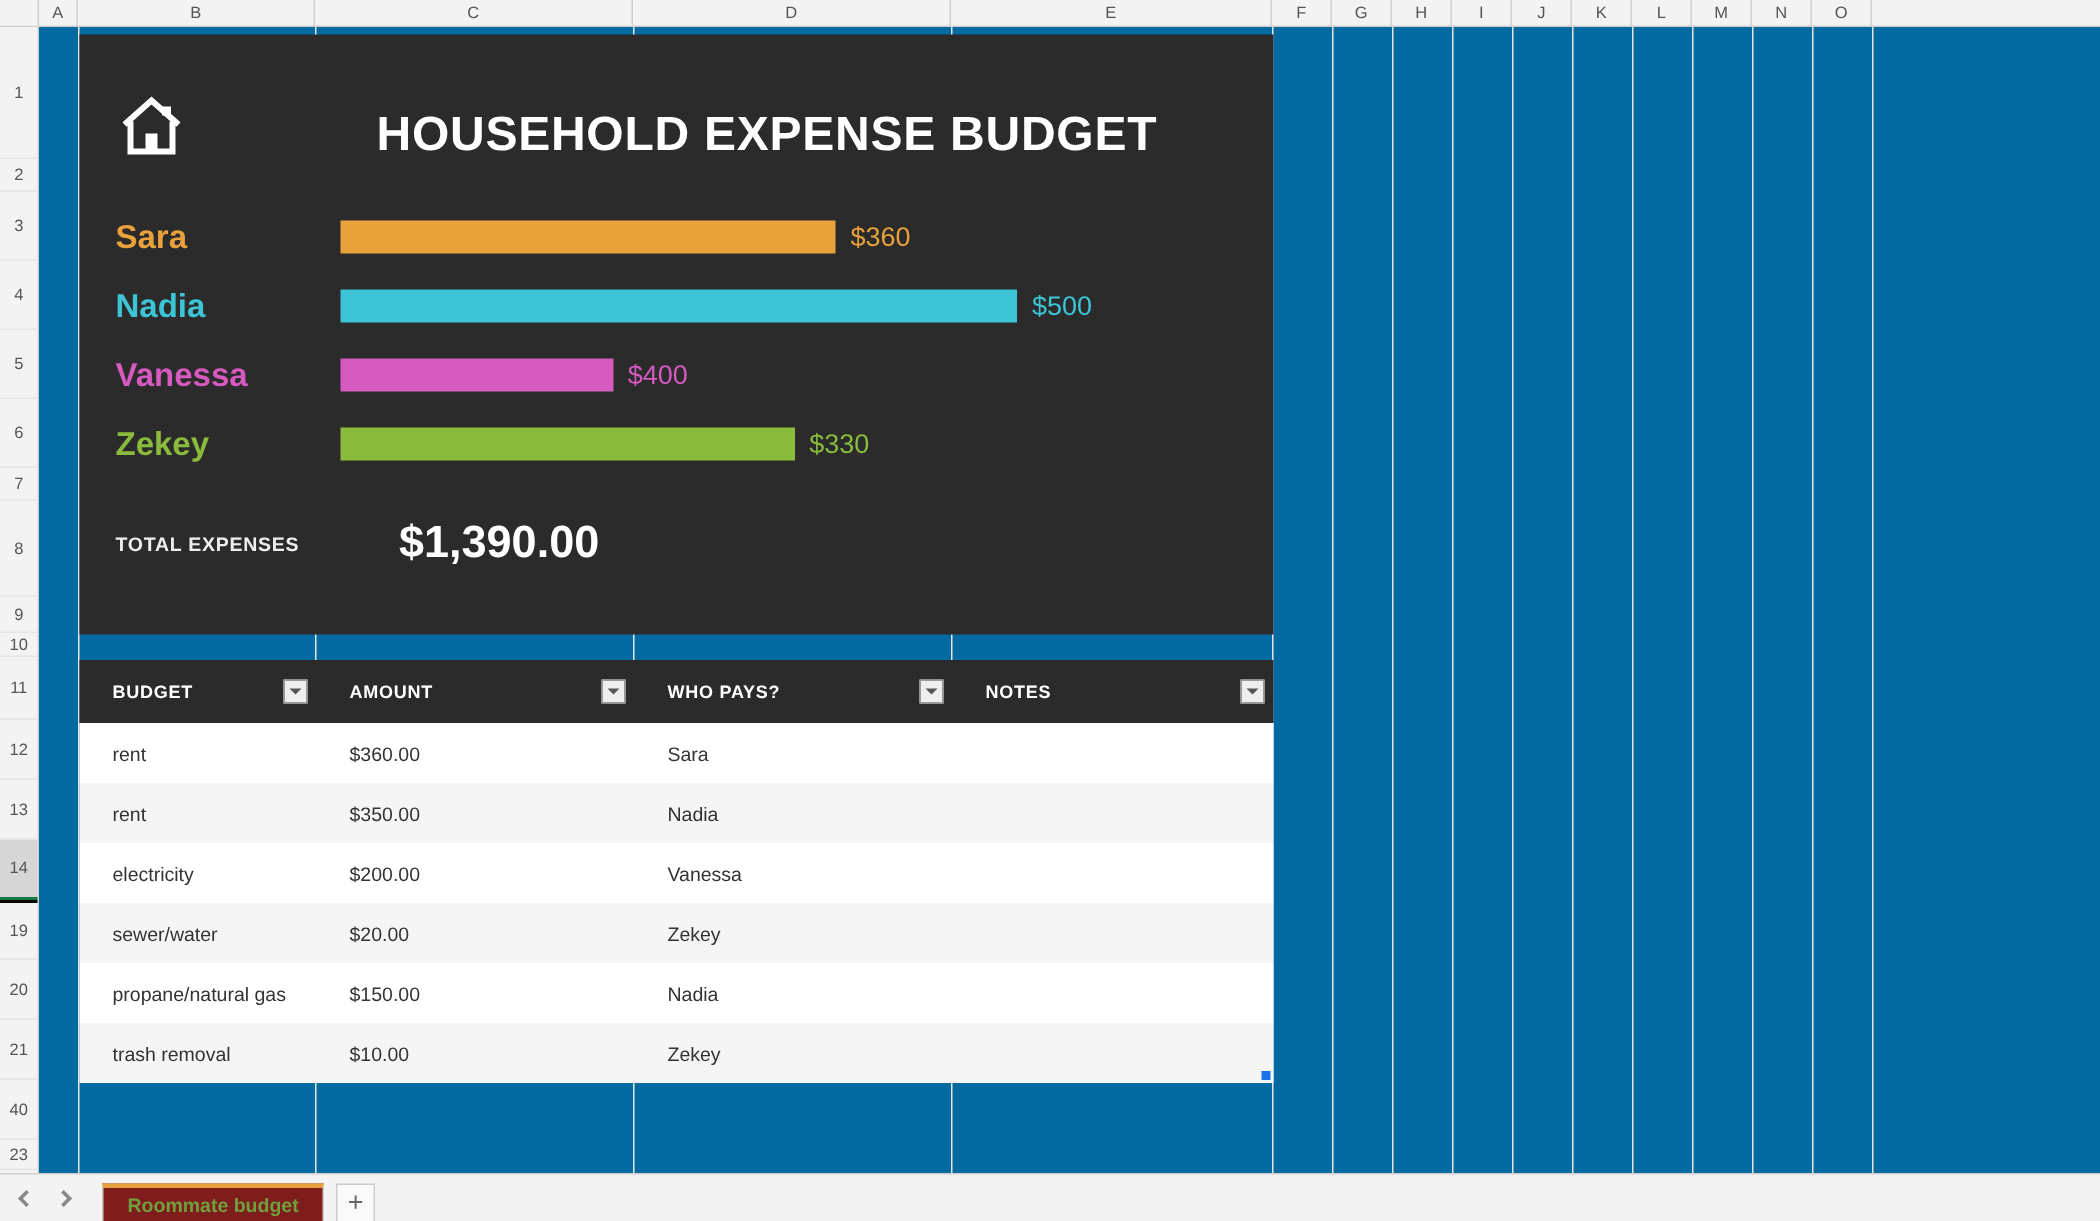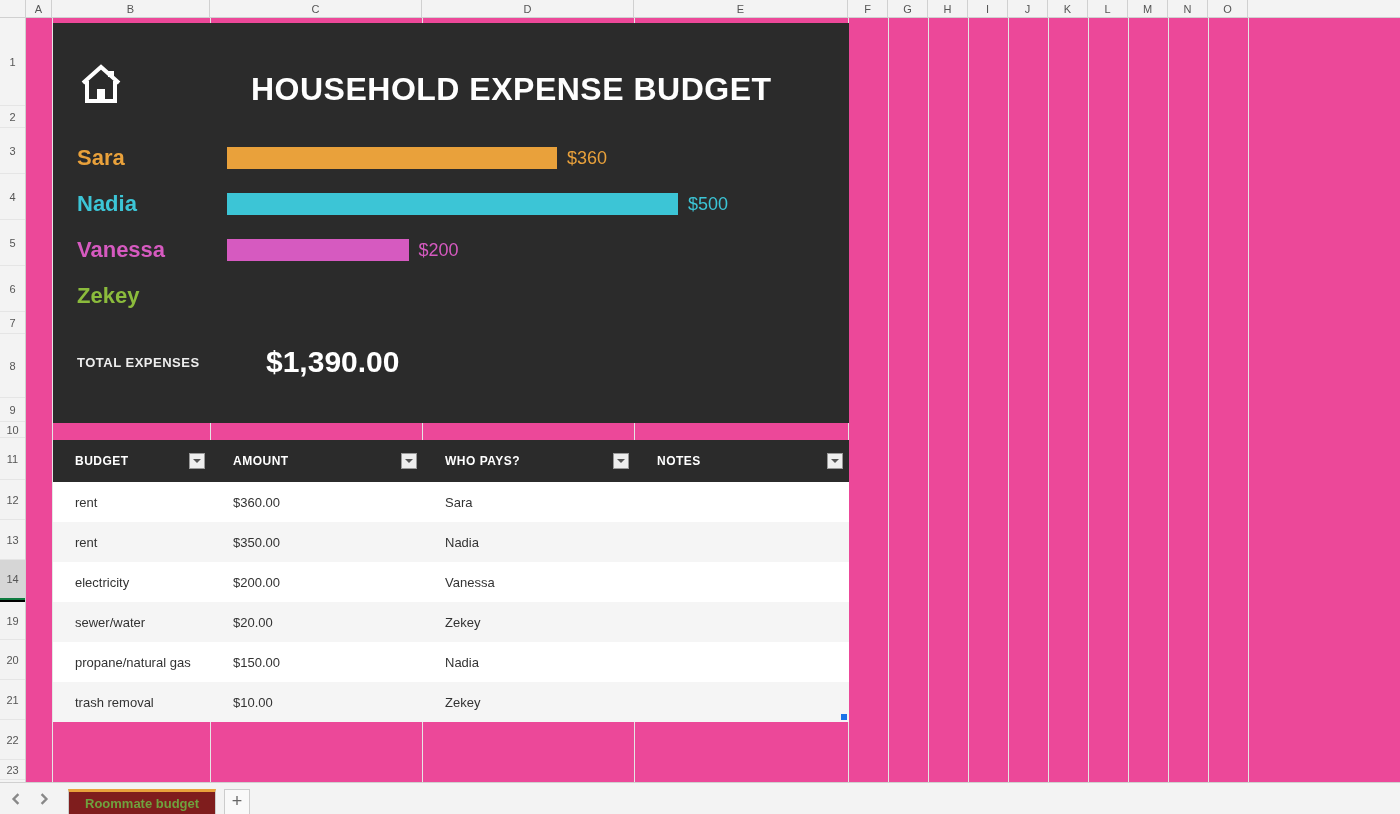--- a/index.html
+++ b/index.html
@@ -17,21 +17,21 @@
   .rowhdr {
     position: absolute; top: 18px; left: 0; width: 26px; bottom: 32px;
     background: #f3f3f3; border-right: 1px solid #d0d0d0;
     font-size: 11px; color: #555;
   }
   .rowhdr .r { border-bottom: 1px solid #e5e5e5; text-align: center; display: flex; align-items: center; justify-content: center; }
 
   
   .sheet {
     position: absolute; top: 18px; left: 26px; right: 0; bottom: 32px;
-    background: #ec4899; overflow: hidden;
+    background: #0369a1; overflow: hidden;
   }
   .gridlines-v { position:absolute; top:0; bottom:0; pointer-events:none; }
   .gridlines-v div { position:absolute; top:0; bottom:0; width:1px; background:#e5e5e5; }
 
   
   .card {
     position: absolute; left: 27px; top: 5px; width: 796px; height: 400px;
     background: #2b2b2b; color: #fff;
   }
   .card .home-icon { position:absolute; left:24px; top:38px; }
@@ -124,21 +124,21 @@
     <div class="r" style="height: 64px;">8</div>
     <div class="r" style="height: 24px;">9</div>
     <div class="r" style="height: 16px;">10</div>
     <div class="r" style="height: 42px;">11</div>
     <div class="r" style="height: 40px;">12</div>
     <div class="r" style="height: 40px;">13</div>
     <div class="r row-cut sel" style="height: 40px;">14</div>
     <div class="r cut-top" style="height: 40px;">19</div>
     <div class="r" style="height: 40px;">20</div>
     <div class="r" style="height: 40px;">21</div>
-    <div class="r" style="height: 40px;">22</div>
+    <div class="r" style="height: 40px;">40</div>
     <div class="r" style="height: 20px;">23</div>
   </div>
 
 <div class="sheet">
   <div class="gridlines-v" id="vlines">
       <div style="left: 26px;"></div>
       <div style="left: 184px;"></div>
       <div style="left: 396px;"></div>
       <div style="left: 608px;"></div>
       <div style="left: 822px;"></div>
@@ -176,25 +176,29 @@
           <div class="pname" style="color: rgb(60, 197, 214);">Nadia</div>
           <div class="trackwrap">
             <div class="bar" style="background: rgb(60, 197, 214); width: 451px;"></div>
             <div class="val" style="color: rgb(60, 197, 214);">$500</div>
           </div>
         </div>
         <div class="barrow">
           <div class="pname" style="color: rgb(214, 90, 192);">Vanessa</div>
           <div class="trackwrap">
             <div class="bar" style="background: rgb(214, 90, 192); width: 181.5px;"></div>
-            <div class="val" style="color: rgb(214, 90, 192);">$200</div>
+            <div class="val" style="color: rgb(214, 90, 192);">$400</div>
           </div>
         </div>
         <div class="barrow">
           <div class="pname" style="color: rgb(139, 187, 60);">Zekey</div>
+          <div class="trackwrap">
+            <div class="bar" style="background: rgb(139, 187, 60); width: 302.5px;"></div>
+            <div class="val" style="color: rgb(139, 187, 60);">$330</div>
+          </div>
         </div>
       </div>
     <div class="totals">
       <div class="tlabel">TOTAL EXPENSES</div>
       <div class="tval">$1,390.00</div>
     </div>
   </div>
 
   <div class="etable">
     <div class="thead">

